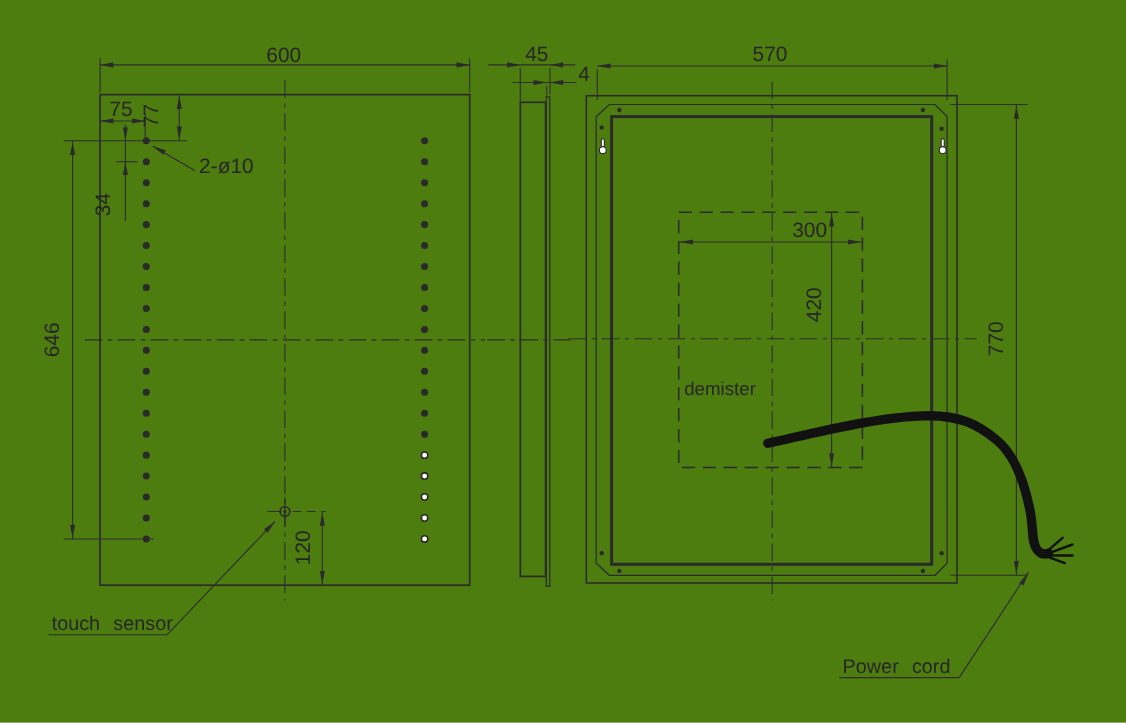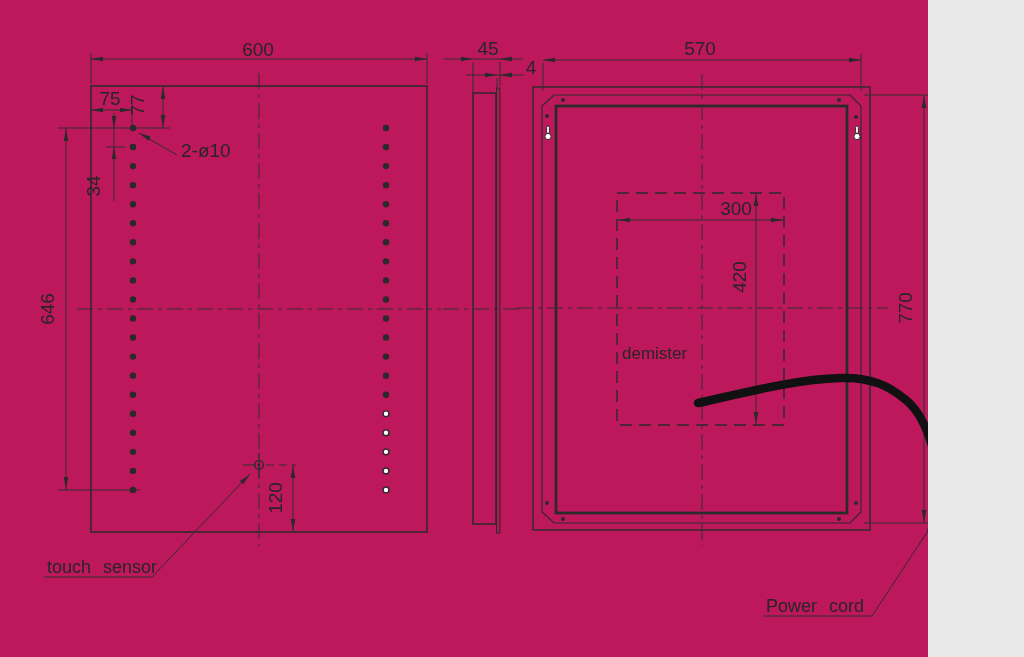--- a/index.html
+++ b/index.html
@@ -1,16 +1,16 @@
 <!DOCTYPE html>
 <html><head>
 <meta charset="utf-8">
 <style>
   html,body{margin:0;padding:0;background:#e9e9e9;}
-  .canvas{position:relative;width:928px;height:657px;background:#be185d;overflow:hidden;
+  .canvas{position:relative;width:1024px;height:657px;background:#4d7c0f;overflow:hidden;
           font-family:"Liberation Sans", sans-serif;}
   svg{display:block;}
   text{fill:#262626;font-family:"Liberation Sans", sans-serif;white-space:pre;}
   .dimtxt{font-size:19px;}
   .lbltxt{font-size:18px;word-spacing:7px;}
   .demtxt{font-size:17px;}
   .thin{stroke:#2e2e2e;stroke-width:1;fill:none;}
   .ol{stroke:#2a2a2a;fill:none;}
   .cl{stroke:#2e2e2e;stroke-width:1;fill:none;stroke-dasharray:16 5 4 5;}
   .dash{stroke:#2a2a2a;stroke-width:1.4;fill:none;stroke-dasharray:12 7;}

